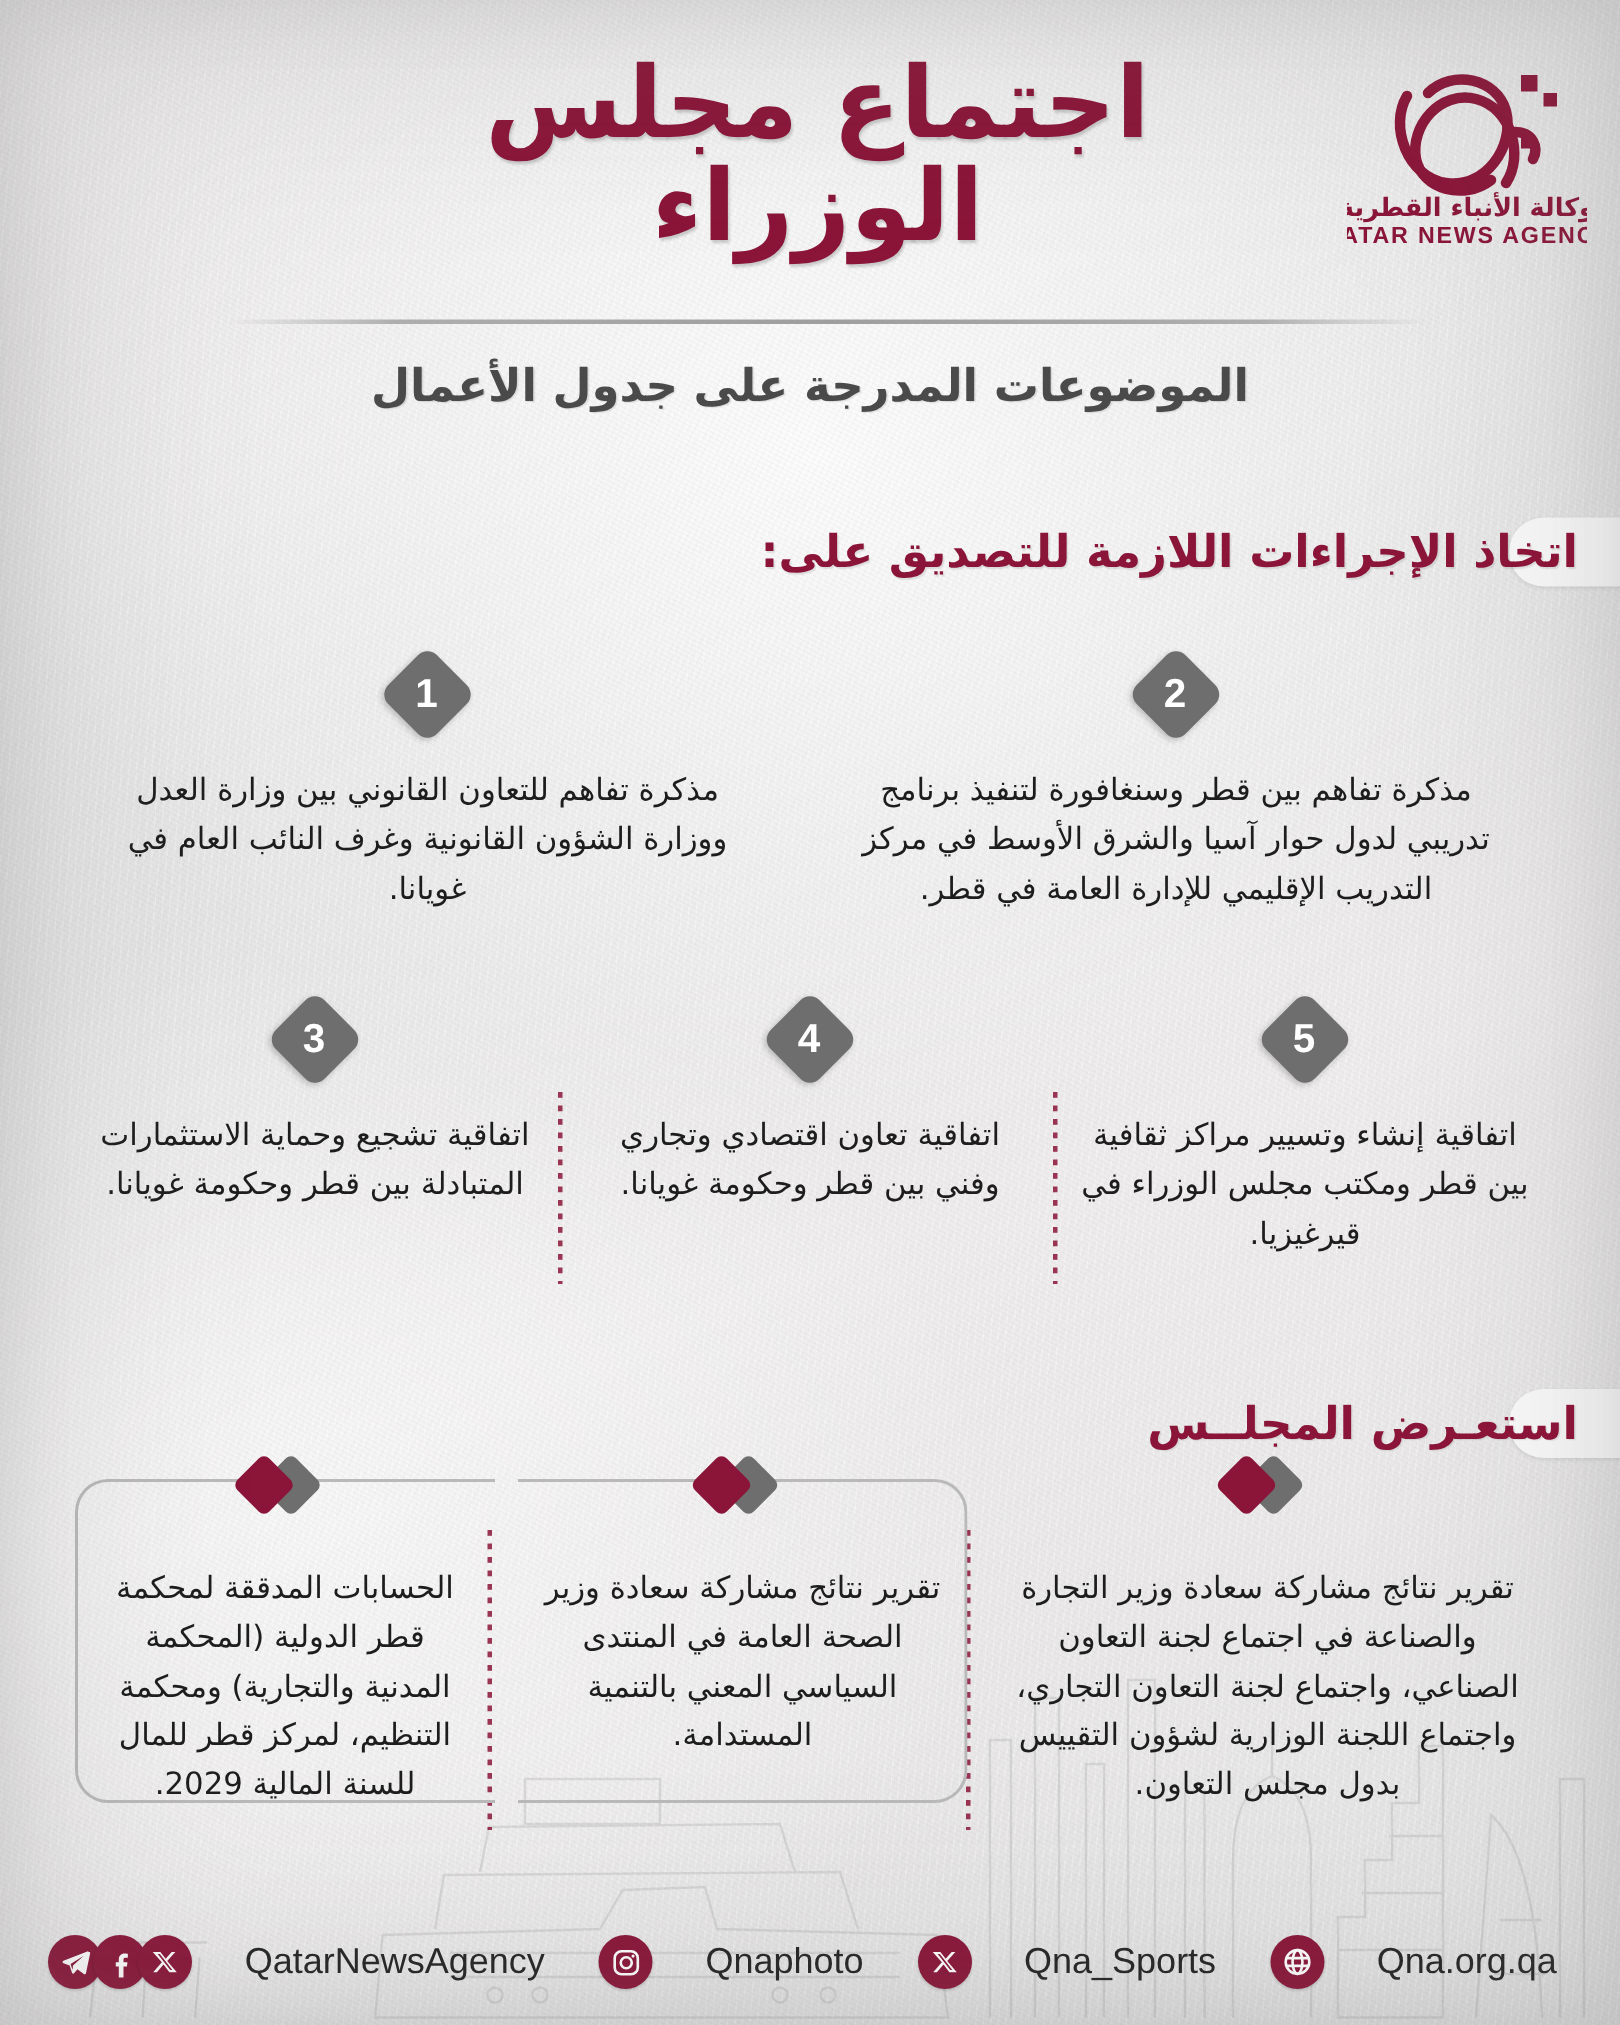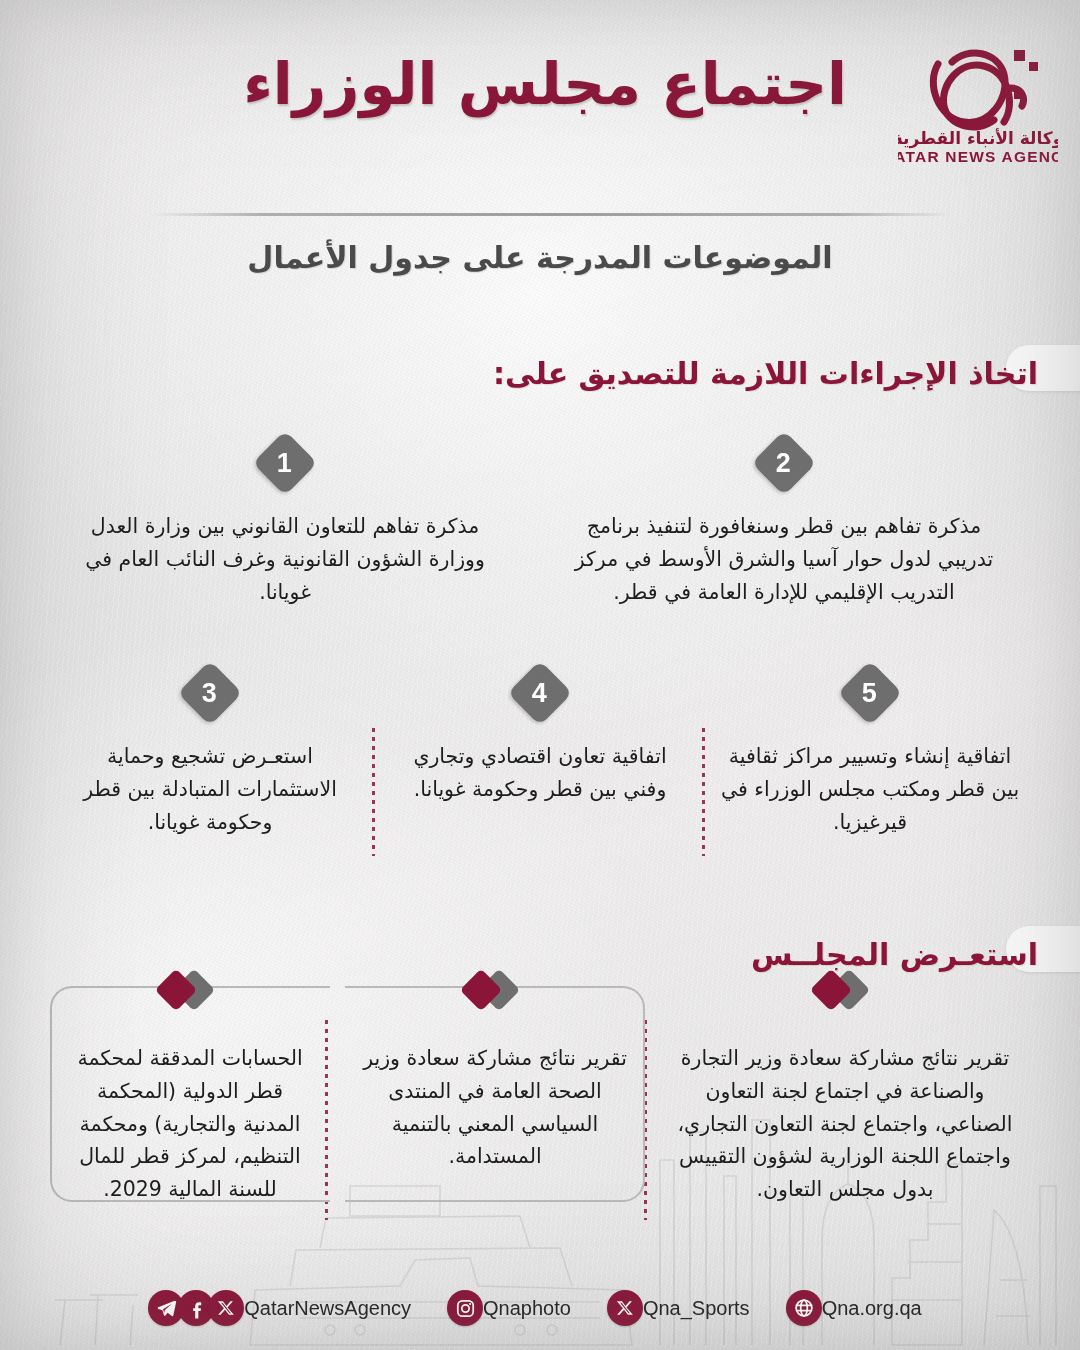--- a/index.html
+++ b/index.html
@@ -48,24 +48,23 @@
   
   .header { position:absolute; top:0; left:0; width:1080px; height:205px; }
 
   .logo { position:absolute; top:26px; right:22px; width:160px; height:140px; }
 
   .title-block {
     position:absolute; top:34px; right:215px;
     width:640px; text-align:center;
   }
   .main-title {
-    font-size:58px; font-weight:bold; color:#8A1538;
+    font-size:66px; font-weight:bold; color:#8A1538;
     letter-spacing:-1px; line-height:1.05;
     text-shadow: 1px 2px 2px rgba(0,0,0,.18);
-    margin-top: 20px;
   }
   .sub-date {
     margin-top:14px;
     font-size:31px; font-weight:bold; color:#585858;
     text-shadow: 1px 1px 1px rgba(0,0,0,.12);
   }
 
   .hr-line {
     position:absolute; top:213px; left:152px; width:800px; height:3px;
     background: linear-gradient(to right, rgba(170,170,170,0) 0%, #aeaeae 14%, #9e9e9e 50%, #aeaeae 86%, rgba(170,170,170,0) 100%);
@@ -74,22 +73,22 @@
   .agenda-title {
     position:absolute; top:240px; left:0; width:1080px;
     text-align:center;
     font-size:30px; font-weight:bold; color:#4a4a4a;
     text-shadow: 1px 1px 1px rgba(0,0,0,.12);
   }
 
   
   .section-head {
     position:absolute; right:0; height:46px;
-    display:flex; align-items:flex-end; justify-content:flex-start;
-    padding-right:42px;
+    display:flex; align-items:center; justify-content:flex-start;
+    padding-right:28px;
   }
   .section-head .pill {
     position:absolute; right:-22px; top:0;
     width:96px; height:46px;
     background:#fbfbfb;
     border-radius:23px;
     box-shadow: 0 1px 3px rgba(0,0,0,.10);
   }
   .section-head .txt {
     position:relative; z-index:2;
@@ -177,23 +176,24 @@
   .soc-circle {
     width:36px; height:36px; border-radius:50%;
     background:#8A1538;
     display:flex; align-items:center; justify-content:center;
     margin-left:-6px;
     box-shadow:0 1px 2px rgba(0,0,0,.18);
   }
   .soc-circle:first-child { margin-left:0; }
   .soc-label {
     margin-right:10px;
-    font-size:20px; color:#242424; font-weight:500;
+    font-size:24px; color:#242424; font-weight:500;
     direction:ltr; unicode-bidi:isolate;
     font-family:"Liberation Sans", sans-serif;
+    margin-left:35px;
   }
 </style>
 </head>
 <body>
 
 <div class="page">
 
   <div class="noise"></div>
 
   <svg class="skyline" viewBox="0 0 1080 260">
@@ -292,21 +292,21 @@
         <span>4</span>
       </div>
       <div class="num-text">اتفاقية تعاون اقتصادي وتجاري وفني بين قطر وحكومة غويانا.</div>
       <div class="dots-v" style="left:-18px;"></div>
     </div>
 
     <div class="num-item" style="width:300px;">
       <div class="diamond">
         <span>3</span>
       </div>
-      <div class="num-text">استعـرض تشجيع وحماية الاستثمارات المتبادلة بين قطر وحكومة غويانا.</div>
+      <div class="num-text">اتفاقية تشجيع وحماية الاستثمارات المتبادلة بين قطر وحكومة غويانا.</div>
     </div>
   </div>
 
   <div class="section-head" style="top:926px;">
     <div class="pill"></div>
     <div class="txt">استعـرض المجلــس</div>
   </div>
 
   <div class="cards-row" style="top:972px; left:50px; width:980px; justify-content:space-between;">
 

